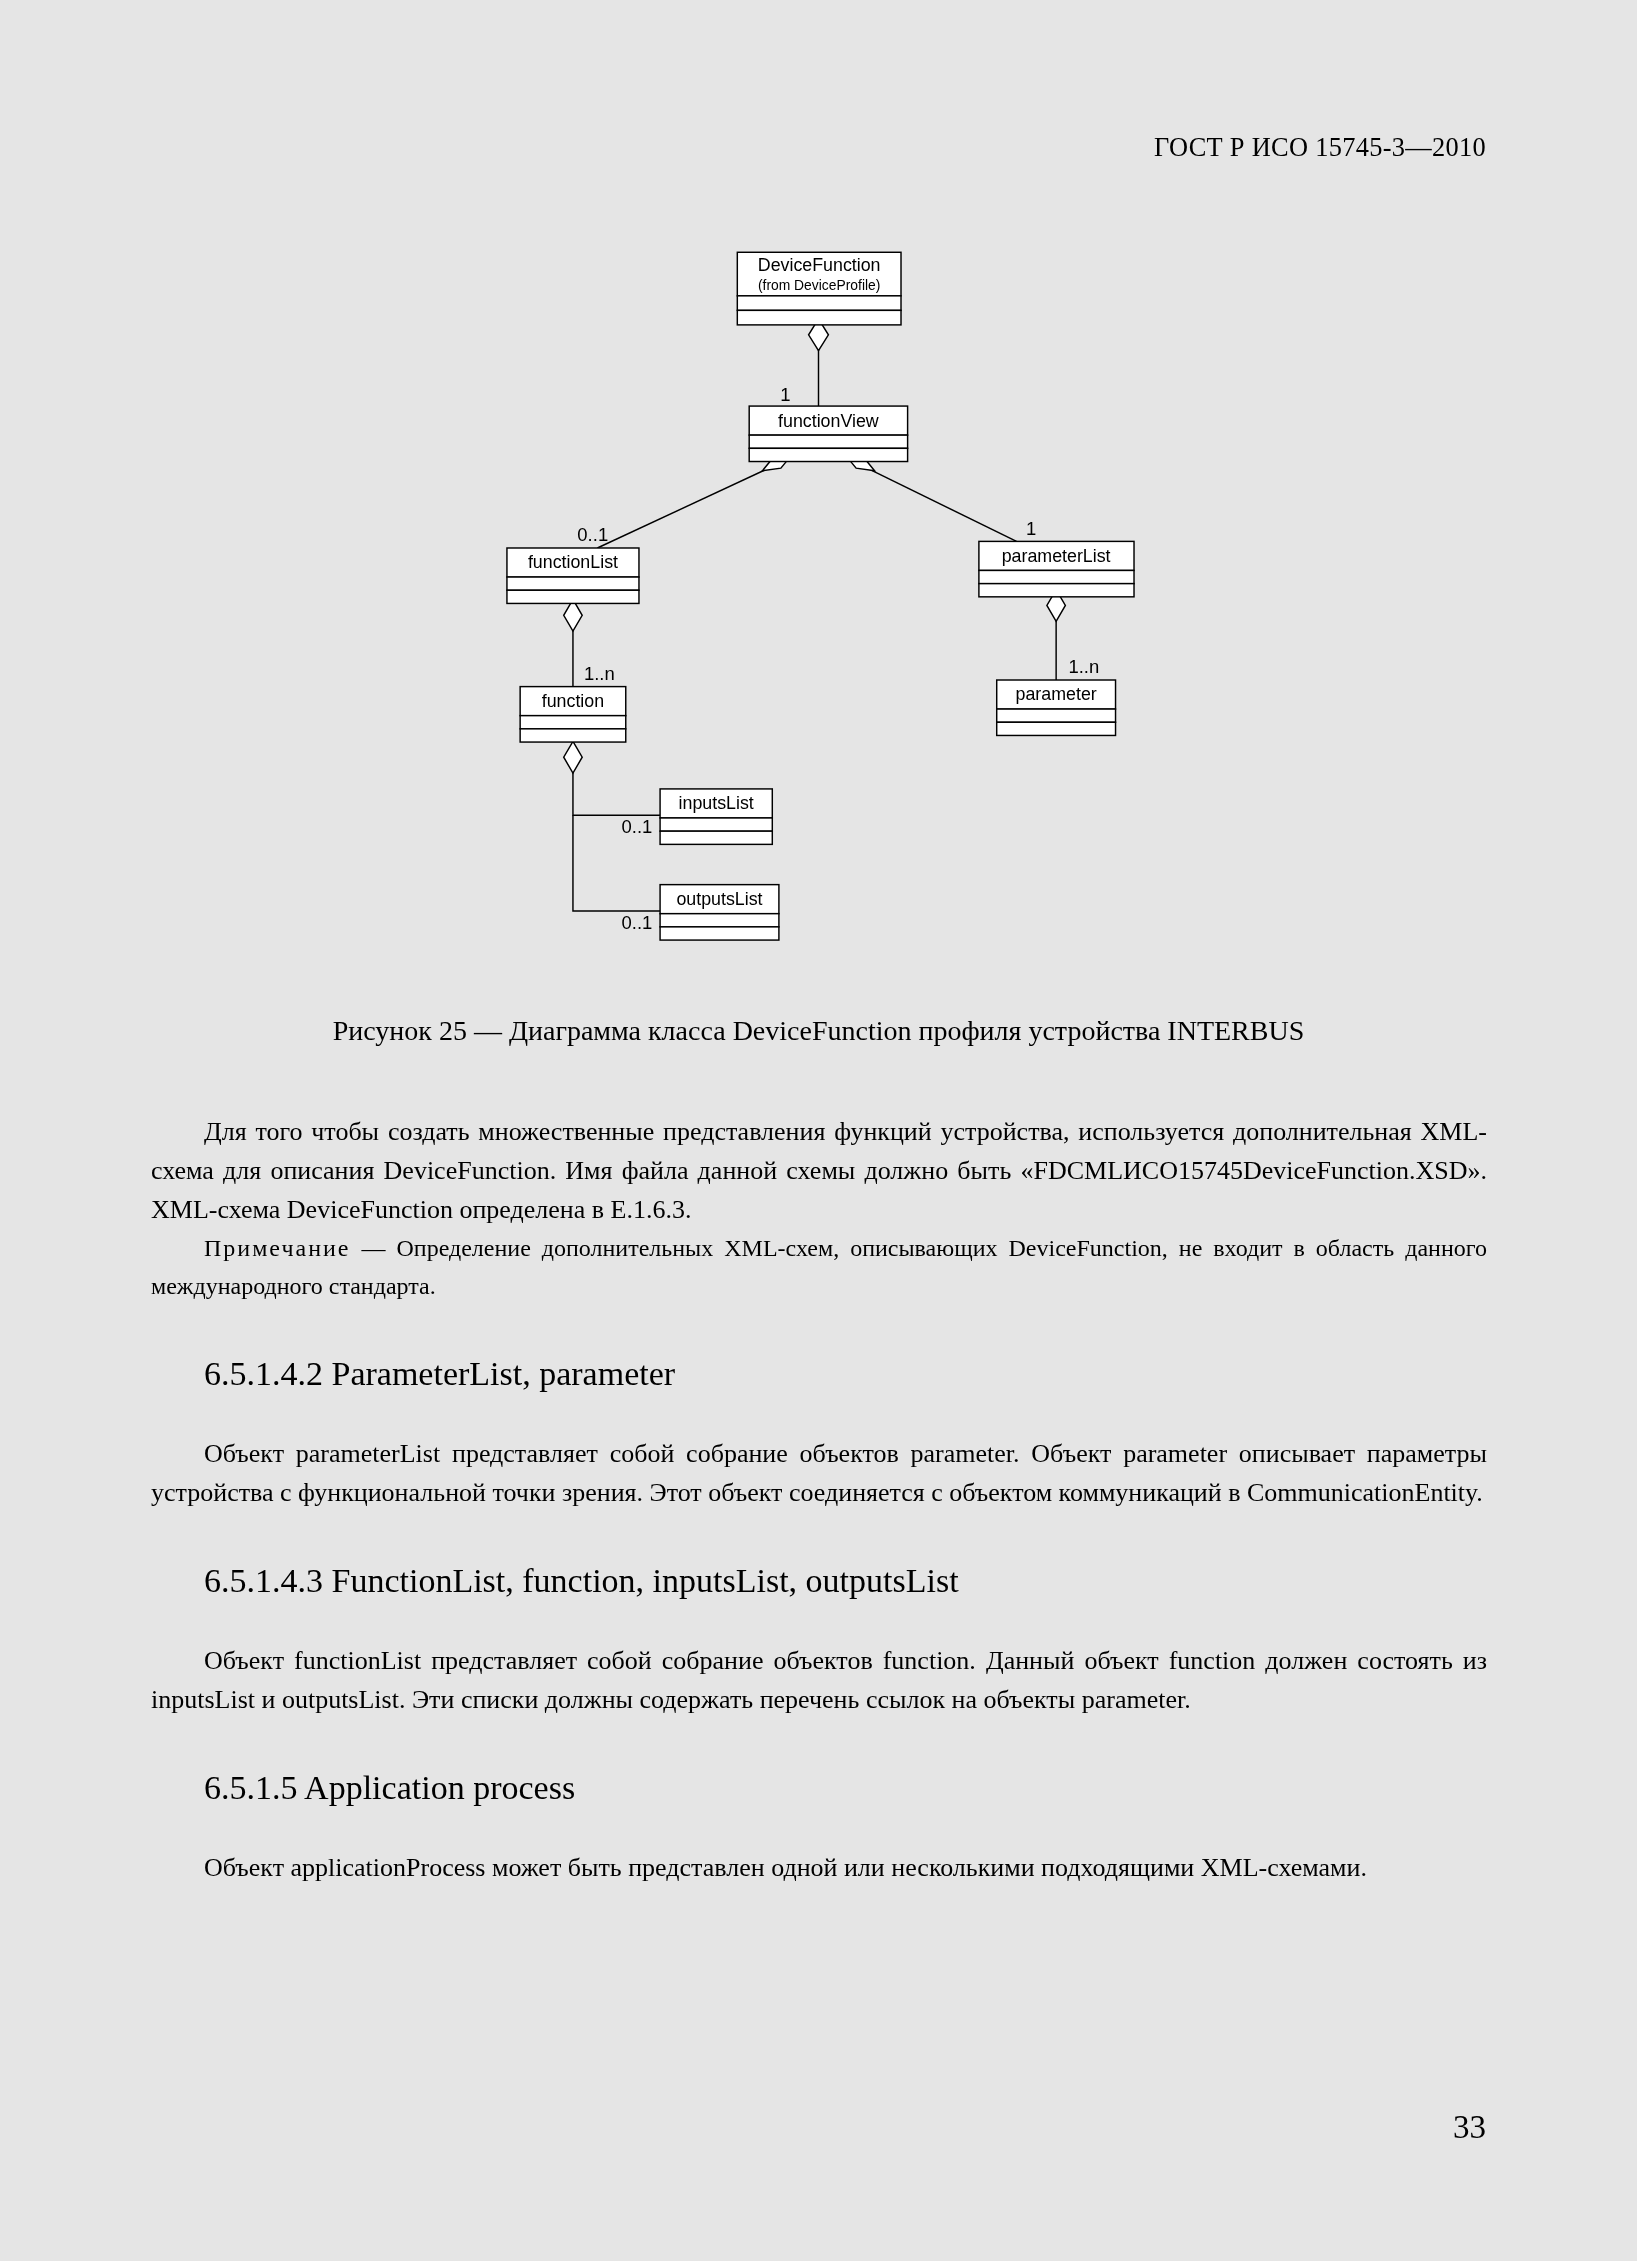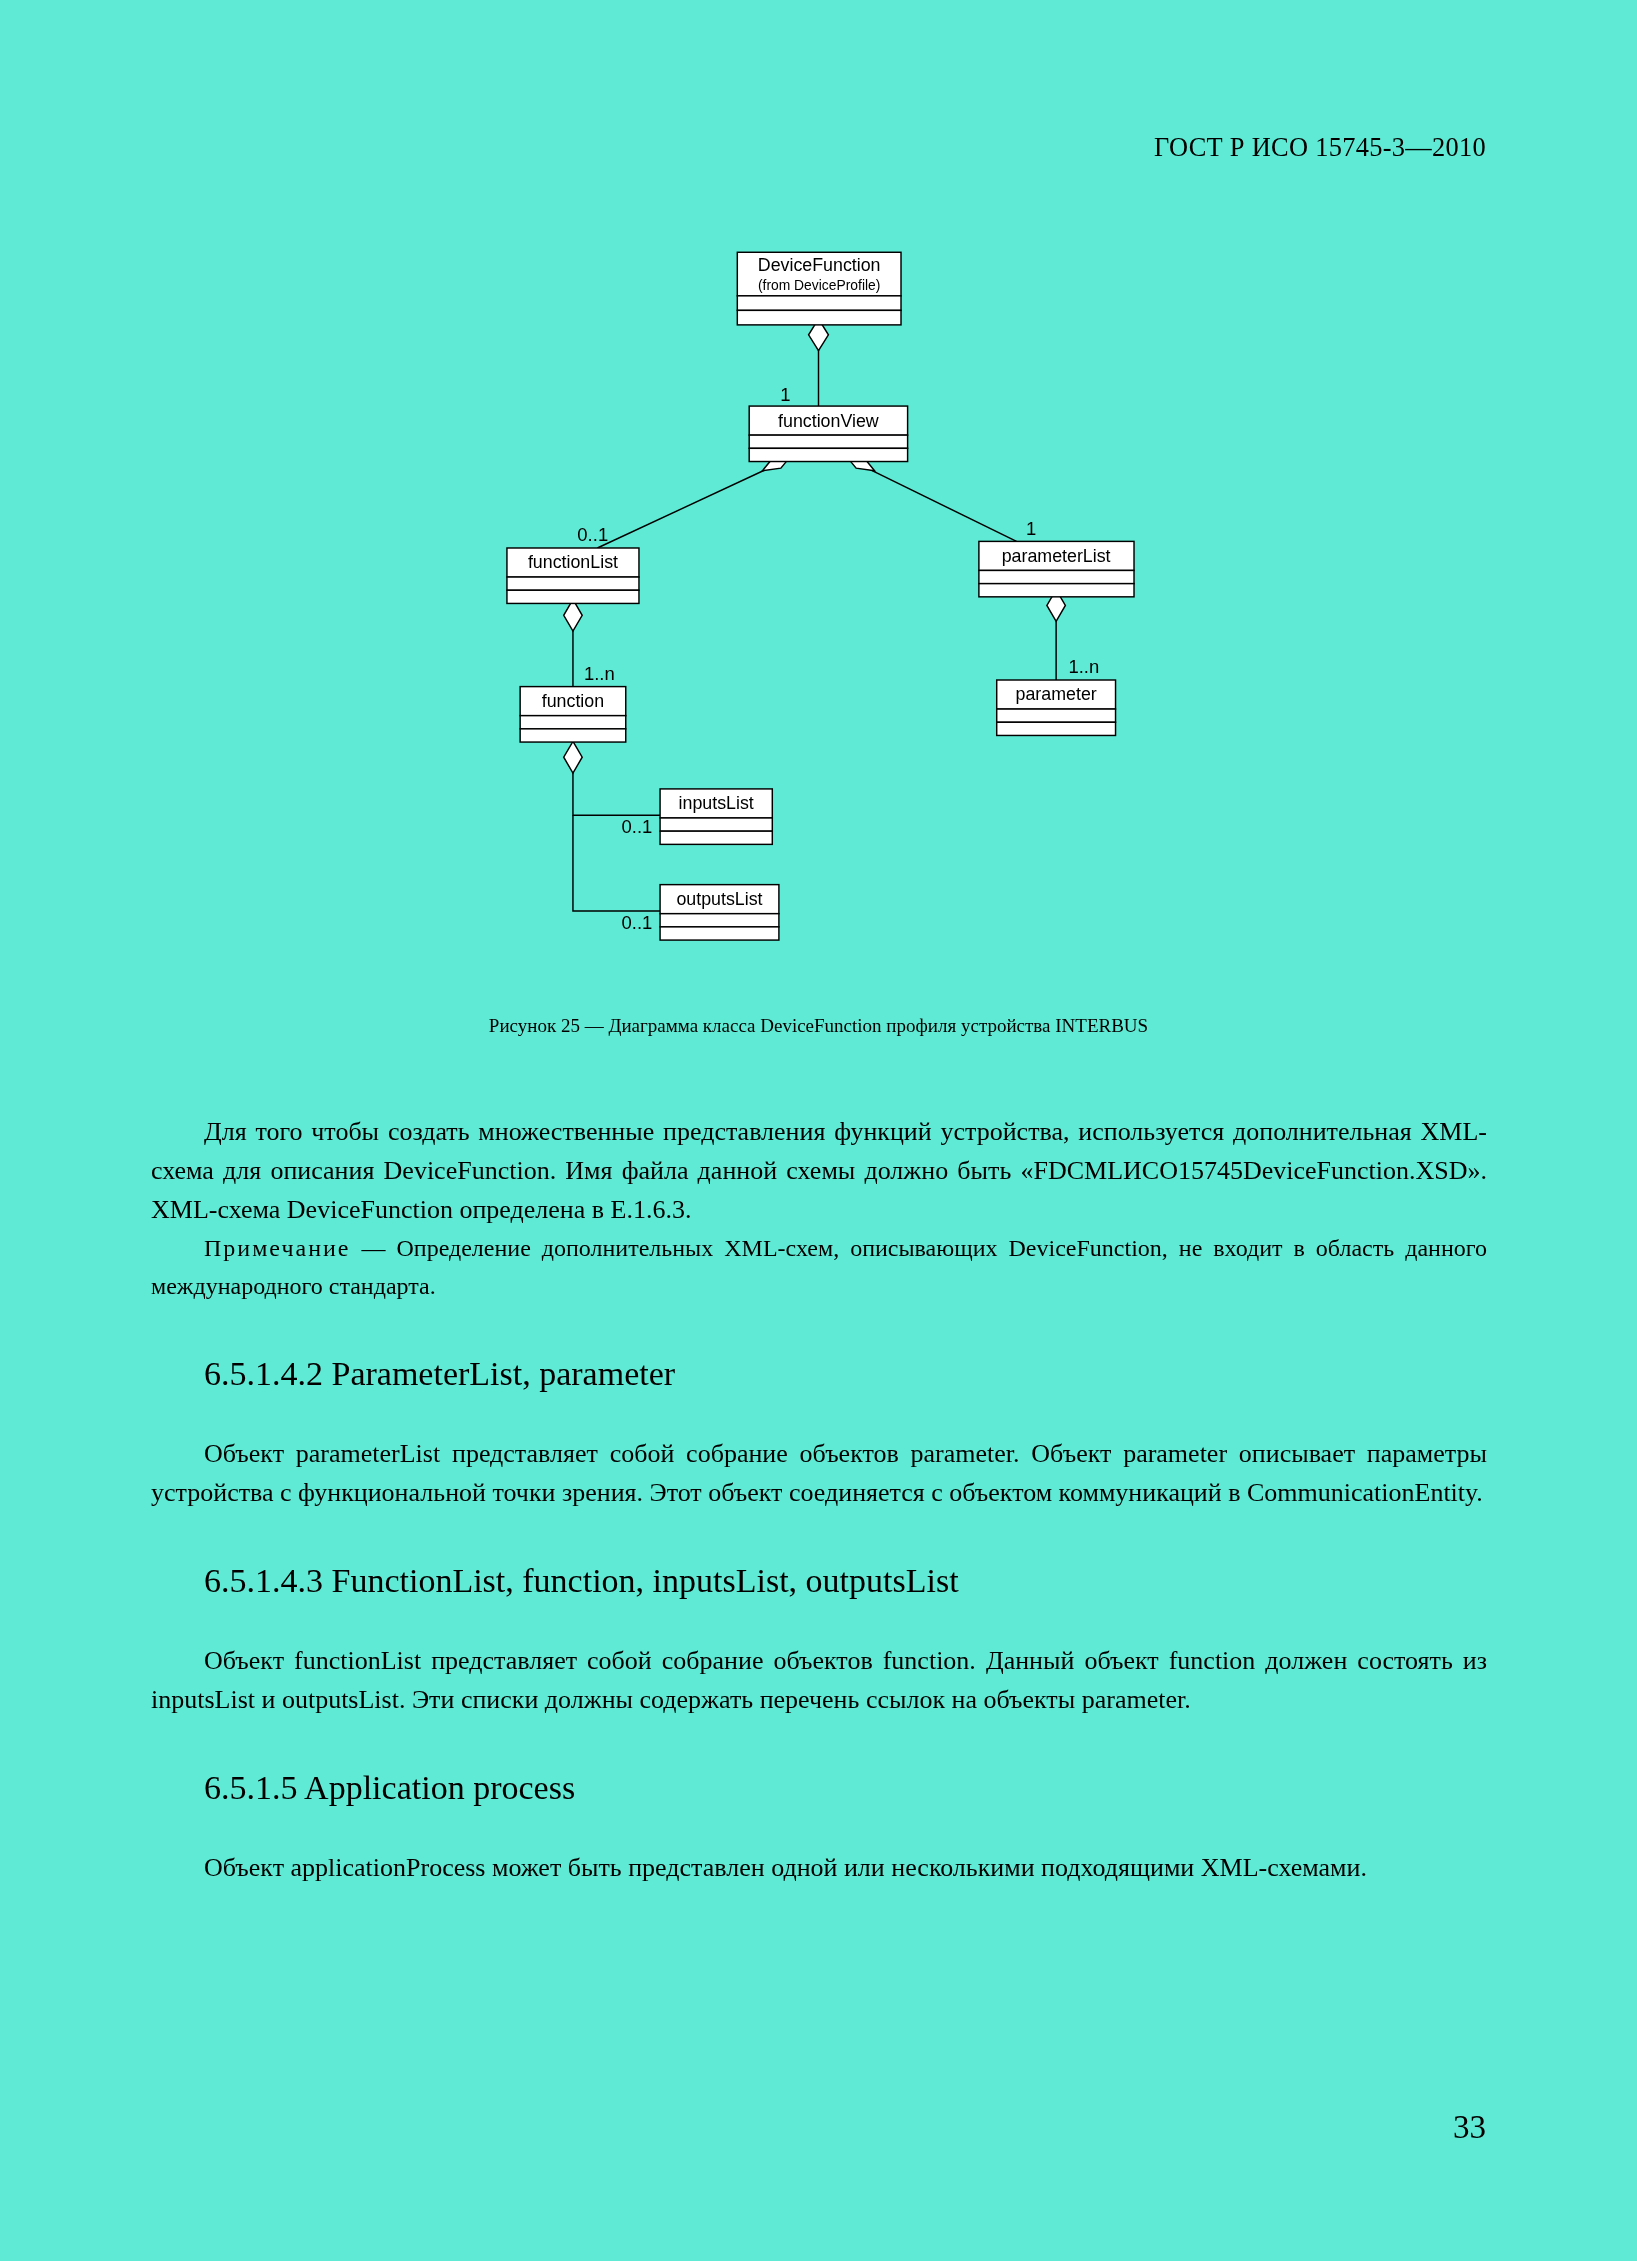--- a/index.html
+++ b/index.html
@@ -4,21 +4,21 @@
 <style>
   html, body {
     margin: 0;
     padding: 0;
     background: #ffffff;
   }
   .page {
     position: relative;
     width: 1637px;
     height: 2261px;
-    background: #5eead4;
+    background: #e5e5e5;
     font-family: "Liberation Serif", serif;
     color: #000000;
     overflow: hidden;
   }
 
   
   .doc-header {
     position: absolute;
     top: 132px;
     right: 151px;
@@ -71,21 +71,21 @@
     stroke-width: 2.2;
   }
 
   
   .figure-caption {
     position: absolute;
     top: 1015px;
     left: 0;
     width: 1637px;
     text-align: center;
-    font-size: 19px;
+    font-size: 28px;
     font-family: "Liberation Serif", serif;
   }
 
   
   .body {
     position: absolute;
     left: 151px;
     top: 1112px;
     width: 1336px;
   }

